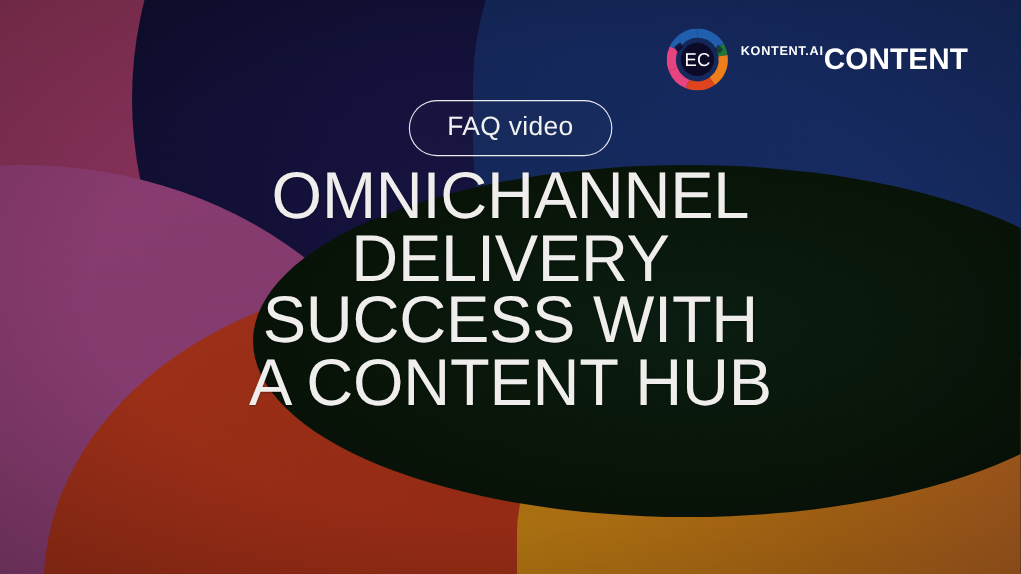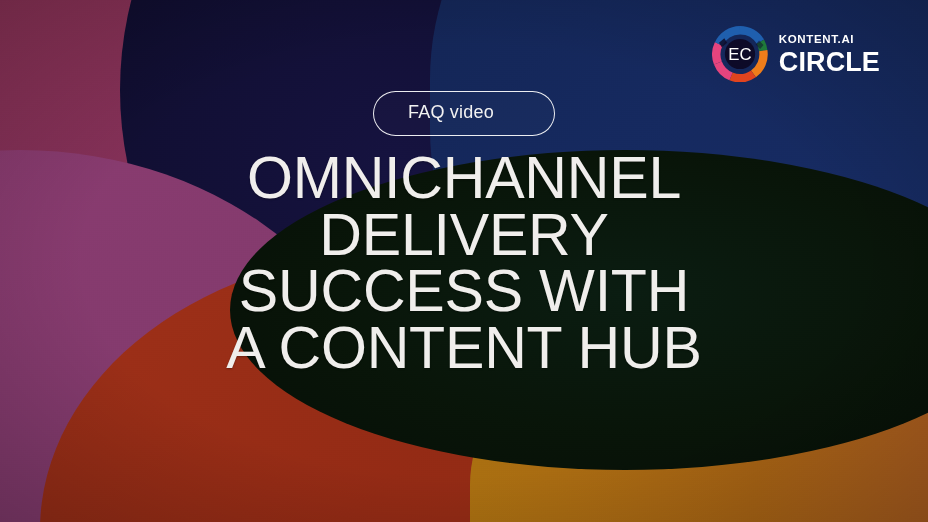--- a/index.html
+++ b/index.html
@@ -131,21 +131,21 @@
     gap: 11px;
   }
   .logo-mark {
     width: 56px;
     height: 56px;
     flex: none;
     display: block;
   }
   .logo-words {
     display: flex;
-    flex-direction: column;
+    flex-direction: row;
     justify-content: center;
     padding-top: 1px;
   }
   .kontent-ai {
     color: #ffffff;
     font-size: 11.5px;
     font-weight: bold;
     letter-spacing: .055em;
     line-height: 1;
     margin-bottom: 4px;
@@ -165,21 +165,21 @@
   .faq-pill {
     position: absolute;
     left: 50%;
     top: 91px;
     transform: translateX(-50%);
     min-width: 182px;
     padding: 11px 34px 12px;
     border: 1.6px solid rgba(255,255,255,.92);
     border-radius: 999px;
     color: #f2f2f2;
-    font-size: 18px;
+    font-size: 24px;
     letter-spacing: .012em;
     text-align: left;
     line-height: 1.1;
     box-sizing: border-box;
     background: rgba(255,255,255,.015);
   }
 
   
   .headline {
     position: absolute;
@@ -232,21 +232,21 @@
       </g>
 
       <path d="M12.5 30 L22 22 L27 30 L17.5 38 Z" fill="#0d0a28" opacity=".85"></path>
       <path d="M84 26 L92 34 L86 41 L78 33 Z" fill="#0d0a28" opacity=".5"></path>
       <circle cx="50" cy="50" r="27" fill="#0d0a28"></circle>
       <text x="50" y="60" text-anchor="middle" font-family="Liberation Sans, sans-serif" font-size="30" fill="#ffffff">EC</text>
     </svg>
     <div class="logo-words">
       <div class="kontent-ai">KONTENT.AI</div>
       <div class="experts-circle">
-        <span>CIRCLE</span>
+        <span>CONTENT</span>
       </div>
     </div>
   </div>
 
   <div class="faq-pill">FAQ video</div>
 
   <div class="headline">
     <span class="line">OMNICHANNEL</span>
     <span class="line">DELIVERY</span>
     <span class="line">SUCCESS WITH</span>

